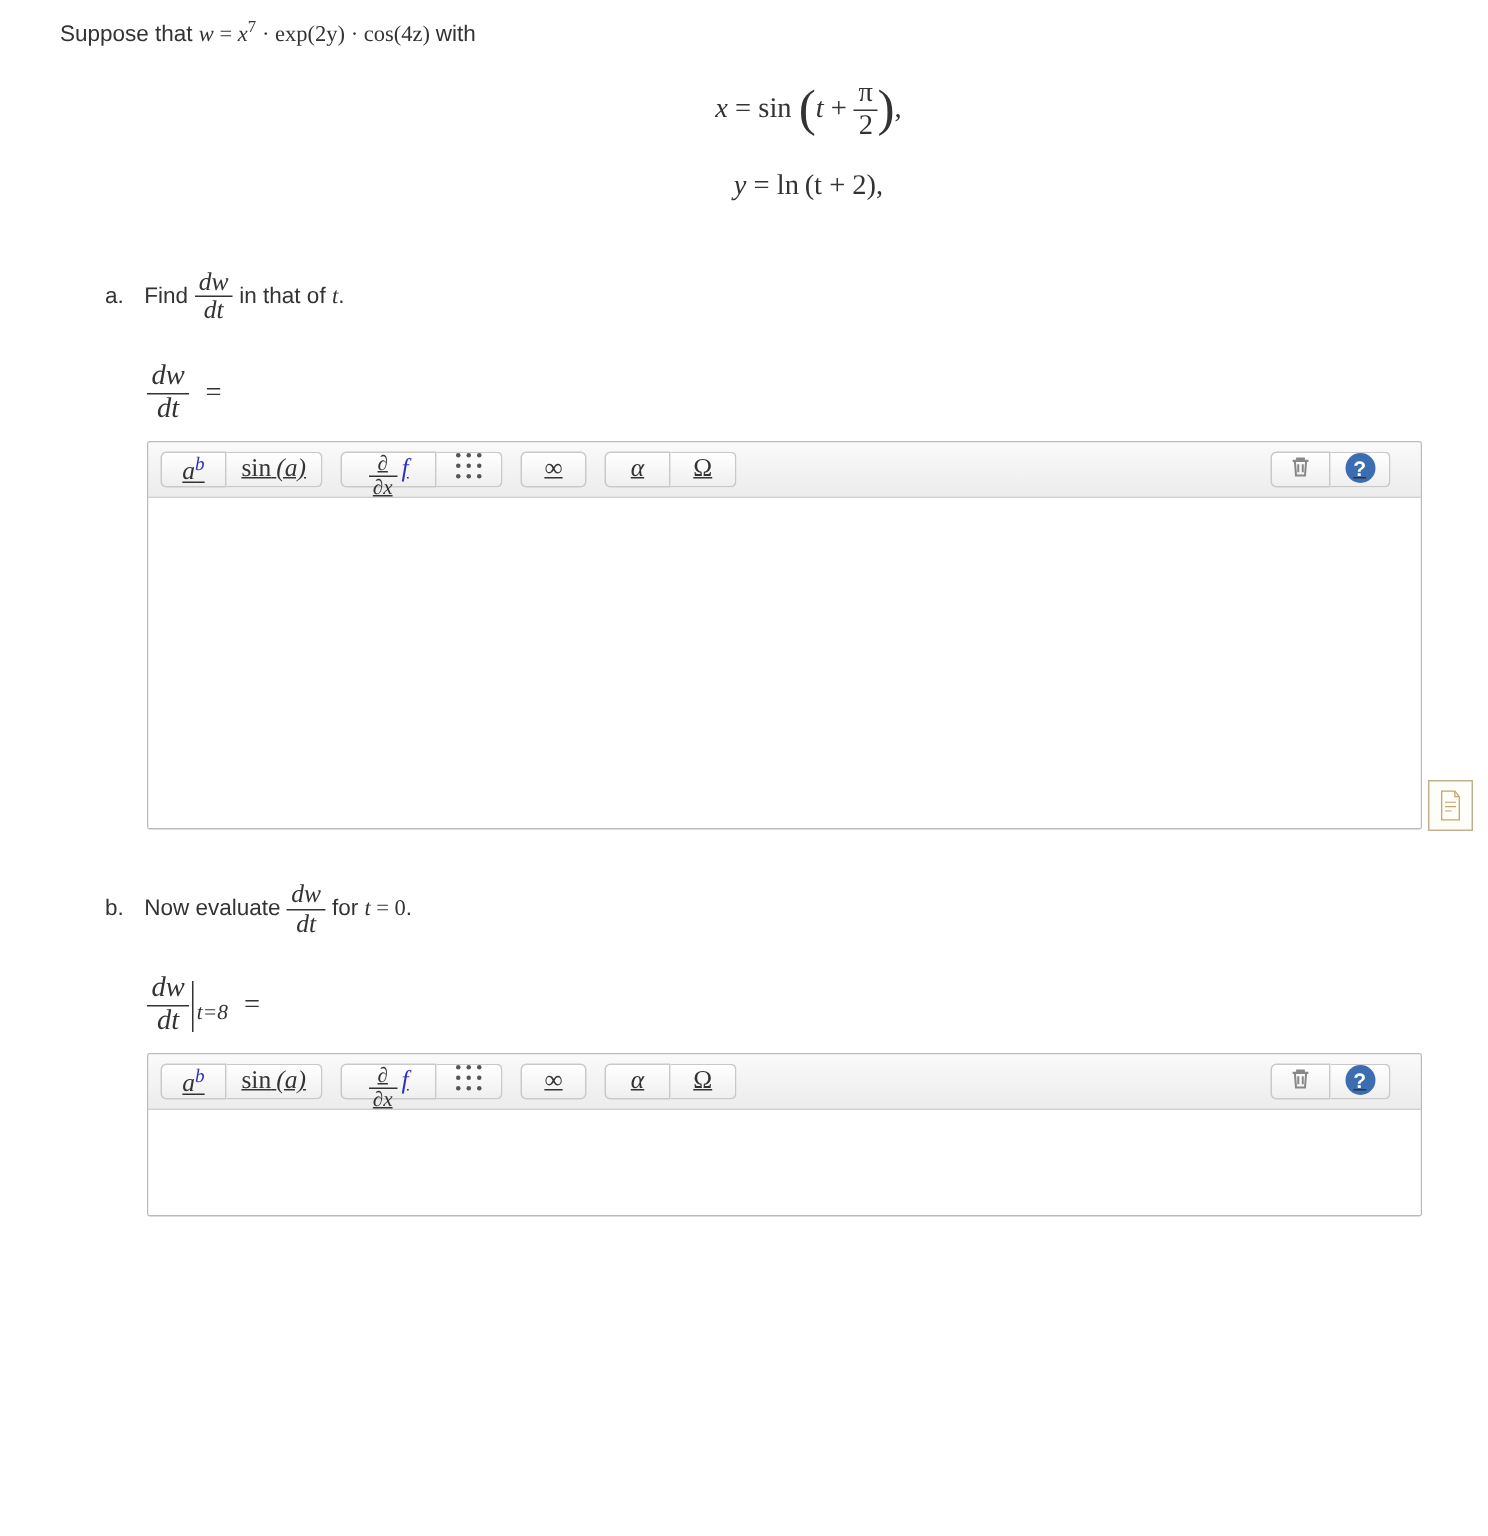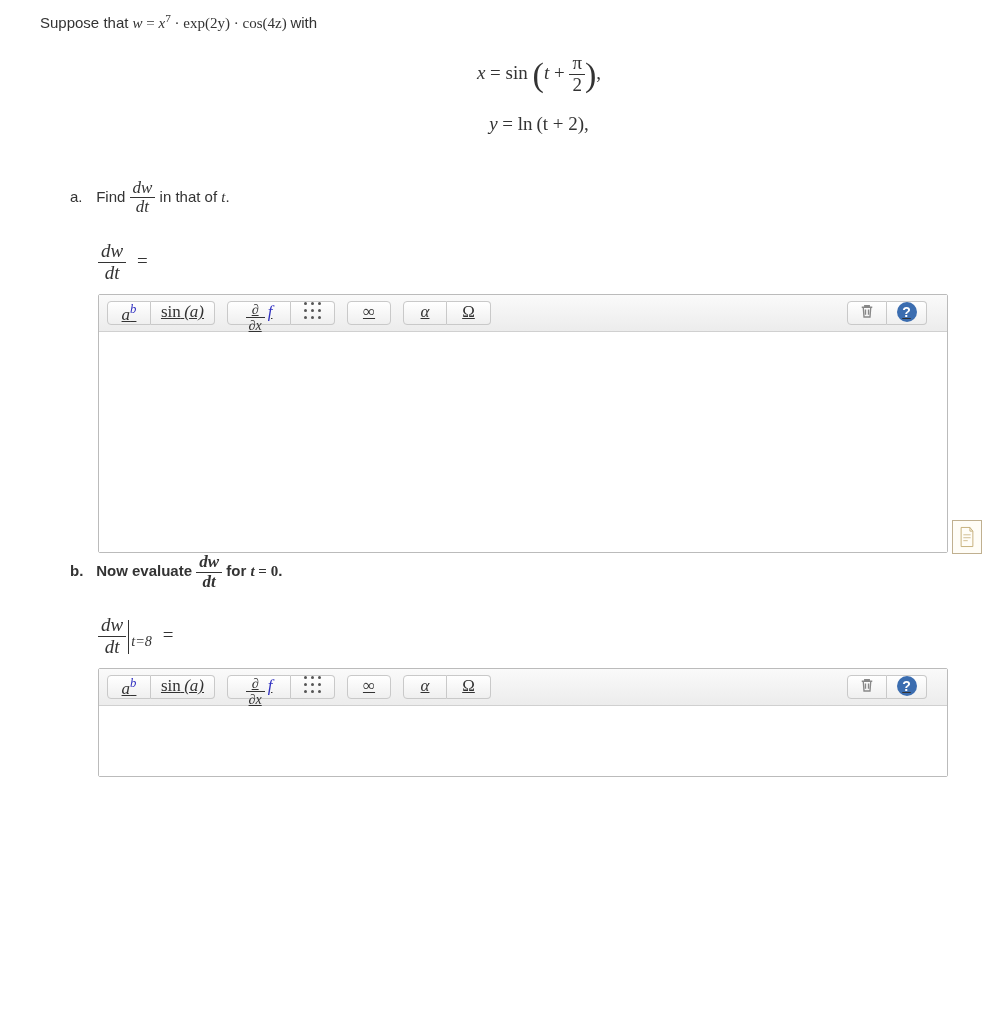--- a/index.html
+++ b/index.html
@@ -256,21 +256,21 @@
           </div>
           <div class="tb-btn icon-only">
             <span class="help-circle">?</span>
           </div>
         </div>
       </div>
       <div class="editor-canvas"></div>
     </div>
   </div>
 
-  <div class="part" style="font-weight:bold;">
+  <div class="part" style="margin-top:34px;">
     <span class="part-label">b.</span>
     <span>Now evaluate </span>
     <span class="frac math" style="font-size:17px;">
       <span class="num">dw</span>
       <span class="den">dt</span>
     </span>
     <span> for </span><span class="math">t</span><span class="math rm"> = 0</span><span>.</span>
   </div>
 
   <div class="answer-block">

